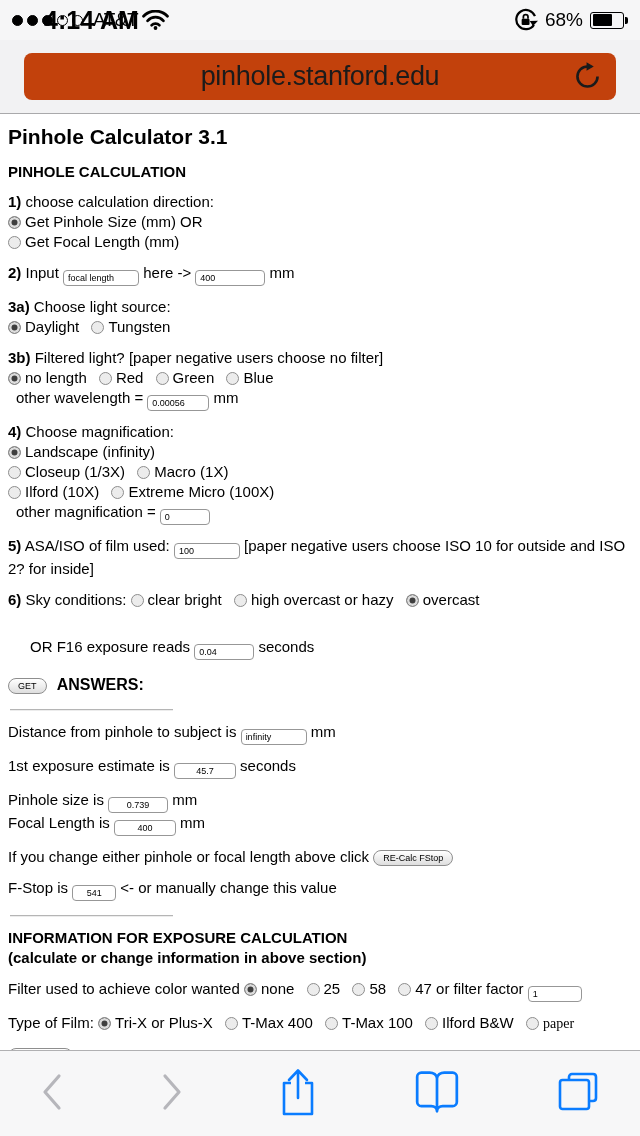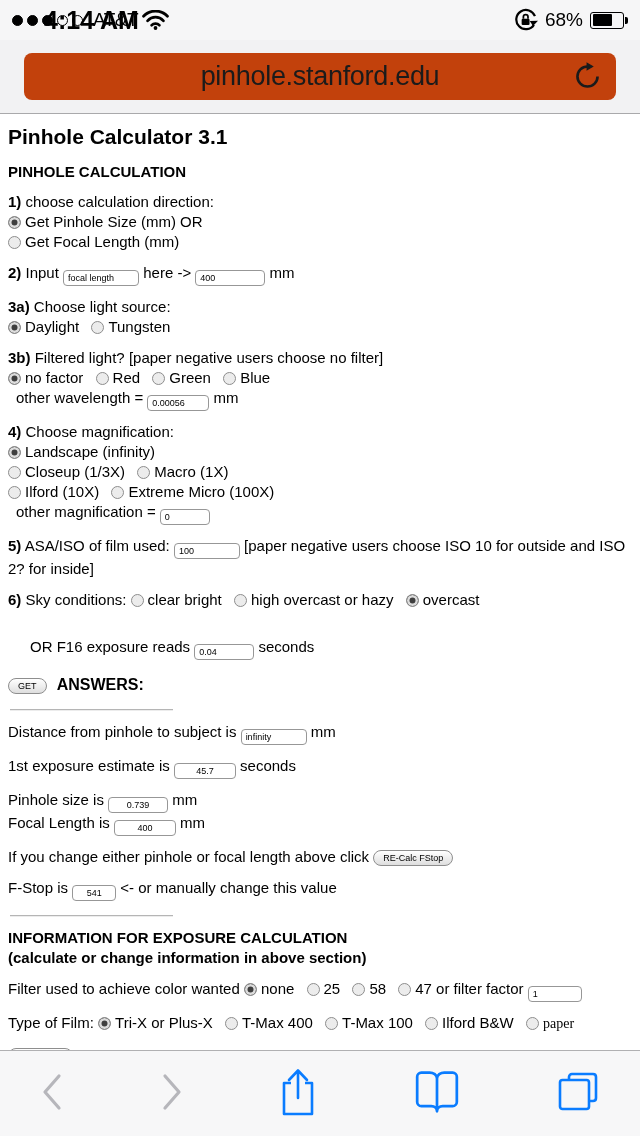--- a/index.html
+++ b/index.html
@@ -152,21 +152,21 @@
     <div class="ln">
       <span class="rb on"></span><span>Daylight</span><span class="gap"></span>
       <span class="rb"></span><span>Tungsten</span>
     </div>
 
     <div class="p ln">
       <b>3b)</b>
       <span>Filtered light? [paper negative users choose no filter]</span>
     </div>
     <div class="ln">
-      <span class="rb on"></span><span>no factor</span><span class="gap"></span>
+      <span class="rb on"></span><span>no length</span><span class="gap"></span>
       <span class="rb"></span><span>Red</span><span class="gap"></span>
       <span class="rb"></span><span>Green</span><span class="gap"></span>
       <span class="rb"></span><span>Blue</span>
     </div>
     <div class="ln ind1">
       <span>other wavelength =</span>
       <input class="tf" style="width: 62px;" value="0.00056">
       <span>mm</span>
     </div>
 

